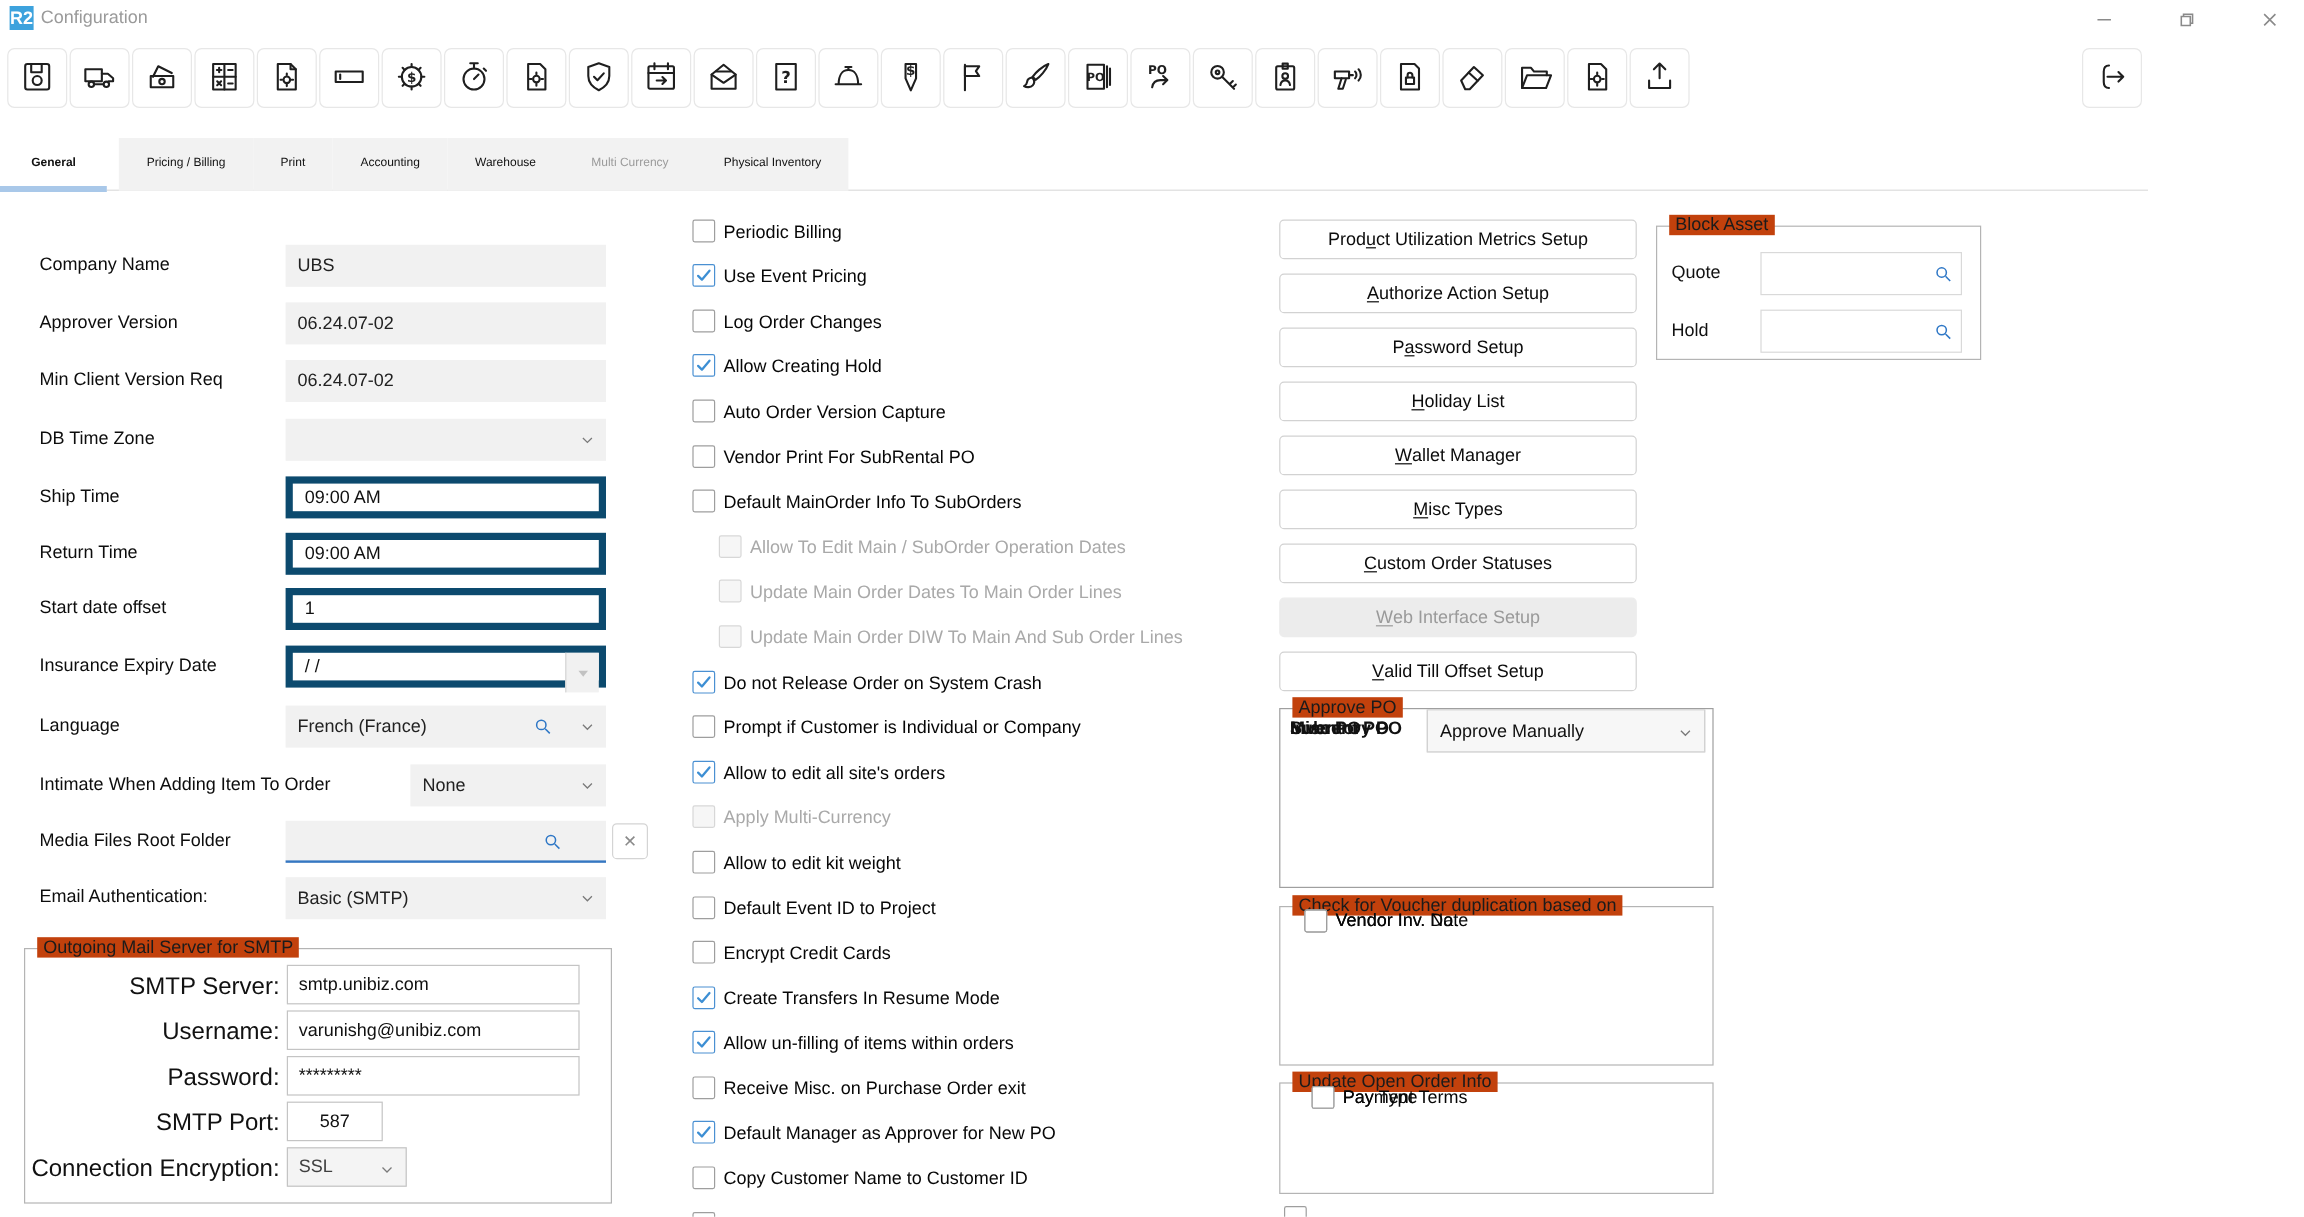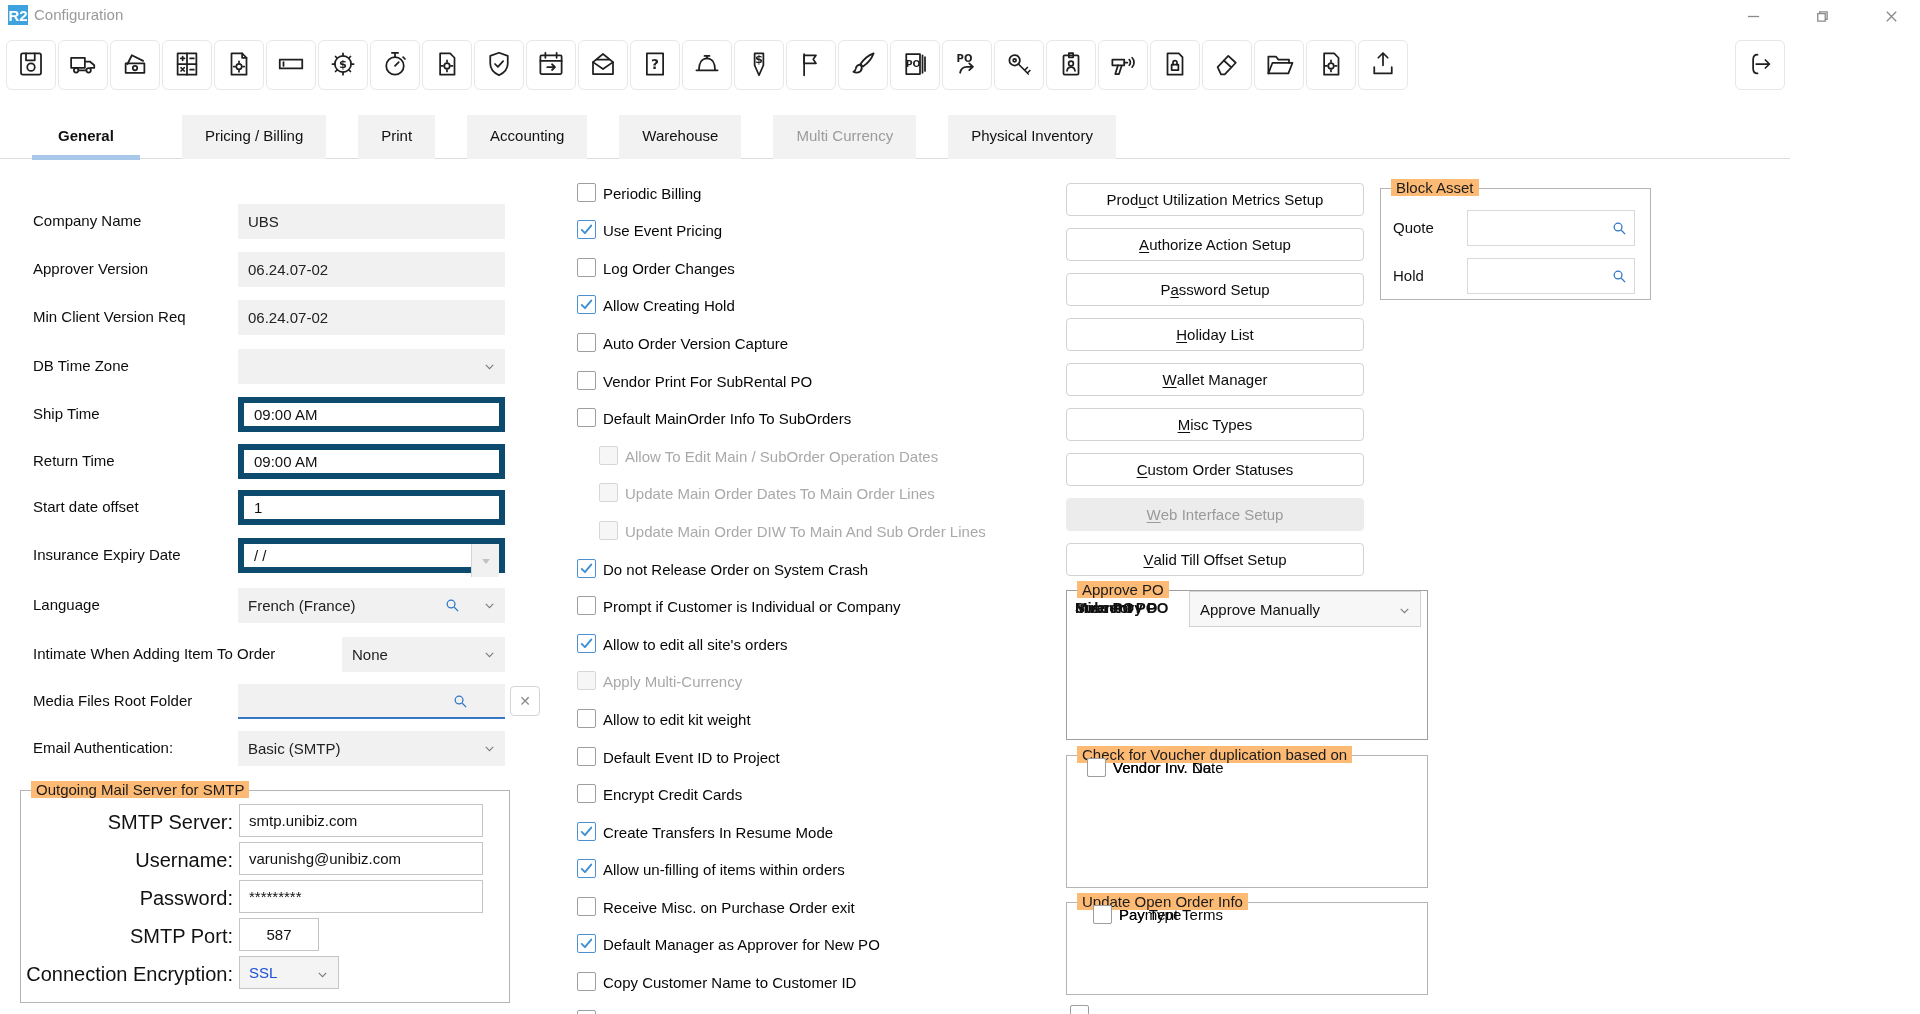--- a/index.html
+++ b/index.html
@@ -20,22 +20,22 @@
   .tbtn { width:50px; height:50px; border:1px solid #e7e7e7; border-radius:6px; background:#fff;
     display:flex; align-items:center; justify-content:center; flex:0 0 auto; }
   .tbsvg { width:30px; height:30px; stroke:#1f1f1f; stroke-width:1.4; fill:none;
     stroke-linecap:round; stroke-linejoin:round; }
   .tbsvg text { fill:#1f1f1f; stroke:none; font-family:"DejaVu Sans", sans-serif; font-weight:bold; }
   .exitbtn { position:absolute; left:1735px; top:40px; }
 
   
   .tabs { position:absolute; left:0; top:115px; width:1790px; height:44px; display:flex;
     border-bottom:1px solid #dcdcdc; }
-  .tab { height:44px; line-height:42px; font-size:15px; padding:0 23px; background:#f2f2f2;
-    position:relative; white-space:nowrap;margin-left:32px; }
+  .tab { height:44px; line-height:42px; font-size:10px; padding:0 23px; background:#f2f2f2;
+    position:relative; white-space:nowrap; }
   .tab.active { background:#fff; font-weight:bold; margin-right:10px; padding:0 26px; }
   .tab.active::after { content:""; position:absolute; left:0; bottom:-1px; height:5px; width:100%; background:#a9c8e9; }
   .tab.disabled { color:#9b9b9b; }
 
   
   .frow { position:absolute; left:0; height:35px; width:560px; }
   .flabel { position:absolute; left:33px; top:8px; font-size:15px; color:#0d0d0d; white-space:nowrap; }
   .ctrl { position:absolute; left:238px; width:267px; height:35px; font-size:15px;
     display:flex; align-items:center; padding:0 10px; }
   .gbox { background:#f1f1f1; color:#222; }
@@ -45,21 +45,21 @@
   .mag-right { position:absolute; right:44px; top:9px; }
   .media-underline { border-bottom:2px solid #3577c2; }
   .xbtn { position:absolute; left:510px; top:686px; width:30px; height:30px; border:1px solid #d4d4d4;
     border-radius:4px; background:#fff; color:#8a8a8a; font-size:14px; display:flex; align-items:center; justify-content:center; }
   .date-side { position:absolute; right:0; top:0; width:28px; height:33px; background:#f1f1f1;
     border-left:1px solid #d5d5d5; display:flex; align-items:center; justify-content:center; }
   .date-side svg { width:12px; height:12px; fill:#c2c2c2; }
 
   
   .groupbox { position:absolute; border:1px solid #b4b4b4; background:#fff; }
-  .grouptitle { position:absolute; top:-10px; left:10px; background:#fdba74; padding:0 5px; font-size:15px; color:#1b1b1b; white-space:nowrap; }
+  .grouptitle { position:absolute; top:-10px; left:10px; background:#c2410c; padding:0 5px; font-size:15px; color:#1b1b1b; white-space:nowrap; }
 
   
   .srow { position:absolute; left:0; width:480px; height:33px; }
   .slabel { position:absolute; left:0; width:212px; top:7px; text-align:right; font-size:20px; }
   .sfield { position:absolute; left:218px; height:33px; background:#fff; border:1px solid #c4c4c4;
     font-size:15px; display:flex; align-items:center; padding:0 9px; }
 
   
   .cbcol { position:absolute; left:577px; top:164px; width:480px; }
   .cbrow { height:37.6px; display:flex; align-items:flex-end; }
@@ -494,21 +494,21 @@
         </div>
     </div>
     <div class="srow" style="top:127px">
       <span class="slabel">SMTP Port:</span>
       <div class="sfield" style="width:80px; justify-content:center">
           <span>587</span>
         </div>
     </div>
     <div class="srow" style="top:165px">
       <span class="slabel">Connection Encryption:</span>
-      <div class="sfield" style="width:100px; background:#f4f4f4; color:#1d4ed8">
+      <div class="sfield" style="width:100px; background:#f4f4f4; color:#404040">
         <span>SSL</span>
         <svg class="chev" style="top:10px" viewBox="0 0 24 24">
             <path d="M6 9.5l6 6 6-6"></path>
           </svg>
       </div>
     </div>
   </div>
 
   <div class="cbcol">
 

